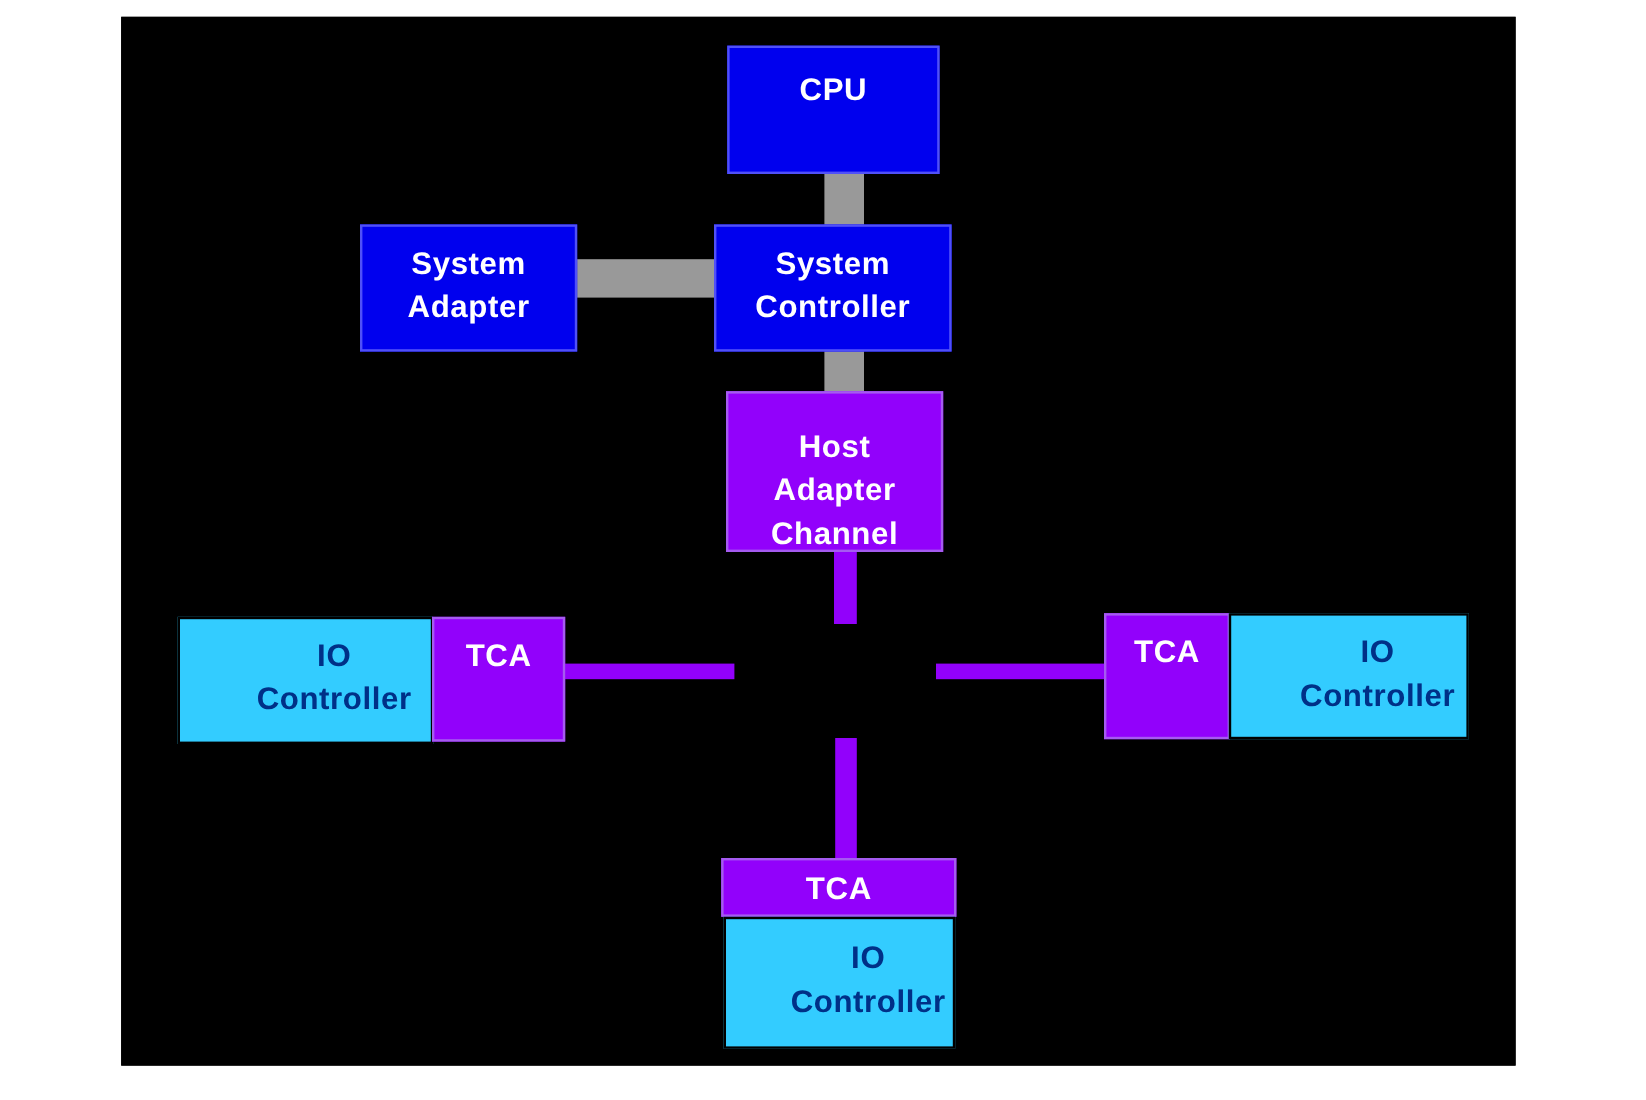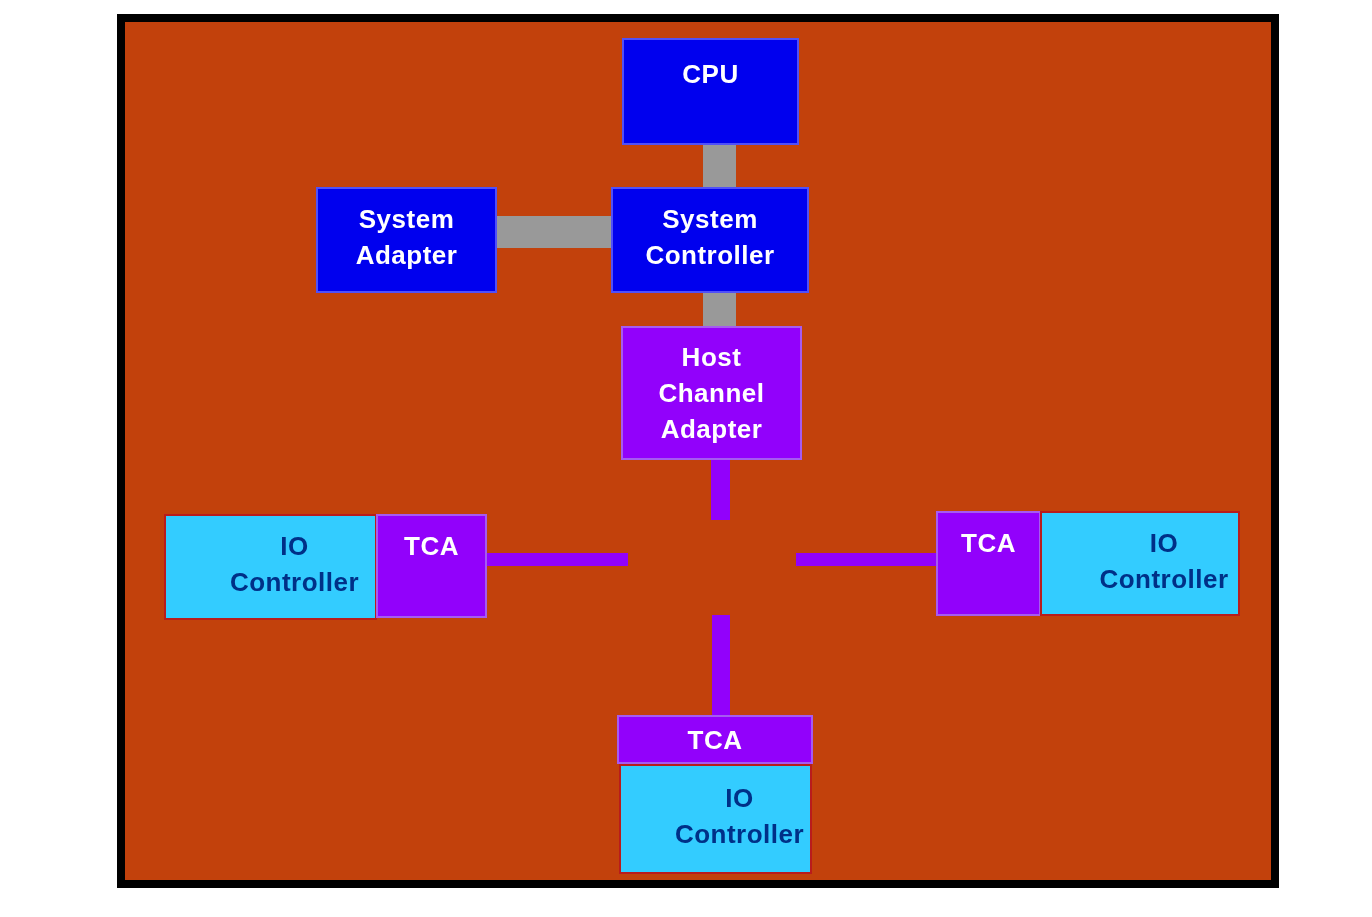--- a/index.html
+++ b/index.html
@@ -2,33 +2,33 @@
 <html style="--box-blue: #0000EE; --box-purple: #9201FB; --box-cyan: #33CCFF; --connector-gray: #999999; --connector-purple: #9201FB; --text-on-dark: #FFFFFF; --text-navy: #003087; --frame-black: #000000; --background: #FFFFFF;"><head>
 <meta charset="utf-8">
 <style>
   html, body { margin:0; padding:0; background:#ffffff; }
   .canvas {
     position:relative; width:1372px; height:917px; background:#ffffff;
     font-family:"Liberation Sans", sans-serif; overflow:hidden;
   }
   .frame {
     position:absolute; left:101px; top:14px; width:1162px; height:874px;
-    border:8px solid var(--frame-black, #000); box-sizing:border-box; background:#c2410c;margin-left:16px;
+    border:8px solid var(--frame-black, #000); box-sizing:border-box; background:#000000;
   }
   .connector { position:absolute; }
   .connector.gray   { background:var(--connector-gray, #999999); }
   .connector.plink  { background:var(--connector-purple, #9201FB); }
   .node {
     position:absolute; box-sizing:border-box; text-align:center;
     font-weight:bold; font-size:26px; line-height:36px; letter-spacing:0.5px;
     padding-top:12px;
   }
   .node.blue   { background:var(--box-blue, #0000EE);  color:var(--text-on-dark,#fff); border:2px solid #5050f8; }
   .node.purple { background:var(--box-purple, #9201FB); color:var(--text-on-dark,#fff); border:2px solid #a55bf0; }
-  .node.cyan   { background:var(--box-cyan, #33CCFF);  color:var(--text-navy,#003087); border:2px solid #b91c1c;padding-left:48px; }
+  .node.cyan   { background:var(--box-cyan, #33CCFF);  color:var(--text-navy,#003087); border:2px solid #000000;padding-left:48px; }
   .node .line { white-space:nowrap; }
 </style>
 </head>
 <body>
 
 <div class="canvas">
   <div class="frame">
 
     <div class="connector gray" style="left:578px; top:116px; width:33px; height:70px;"></div>
     <div class="connector gray" style="left:367px; top:194px; width:124px; height:32px;"></div>
@@ -45,24 +45,24 @@
     <div class="node blue" style="left:191px; top:165px; width:181px; height:106px;">
       <div class="line">System</div>
       <div class="line">Adapter</div>
     </div>
 
     <div class="node blue" style="left:486px; top:165px; width:198px; height:106px;">
       <div class="line">System</div>
       <div class="line">Controller</div>
     </div>
 
-    <div class="node purple" style="left:496px; top:304px; width:181px; height:134px; padding-top:11px;">
+    <div class="node purple" style="left:496px; top:304px; width:181px; height:134px; padding-top:26px;">
       <div class="line">Host</div>
+      <div class="line">Adapter</div>
       <div class="line">Channel</div>
-      <div class="line">Adapter</div>
     </div>
 
 
     <div class="node cyan" style="left:39px; top:492px; width:213px; height:106px;">
       <div class="line">IO</div>
       <div class="line">Controller</div>
     </div>
     <div class="node purple" style="left:251px; top:492px; width:111px; height:104px;">
       <div class="line">TCA</div>
     </div>

